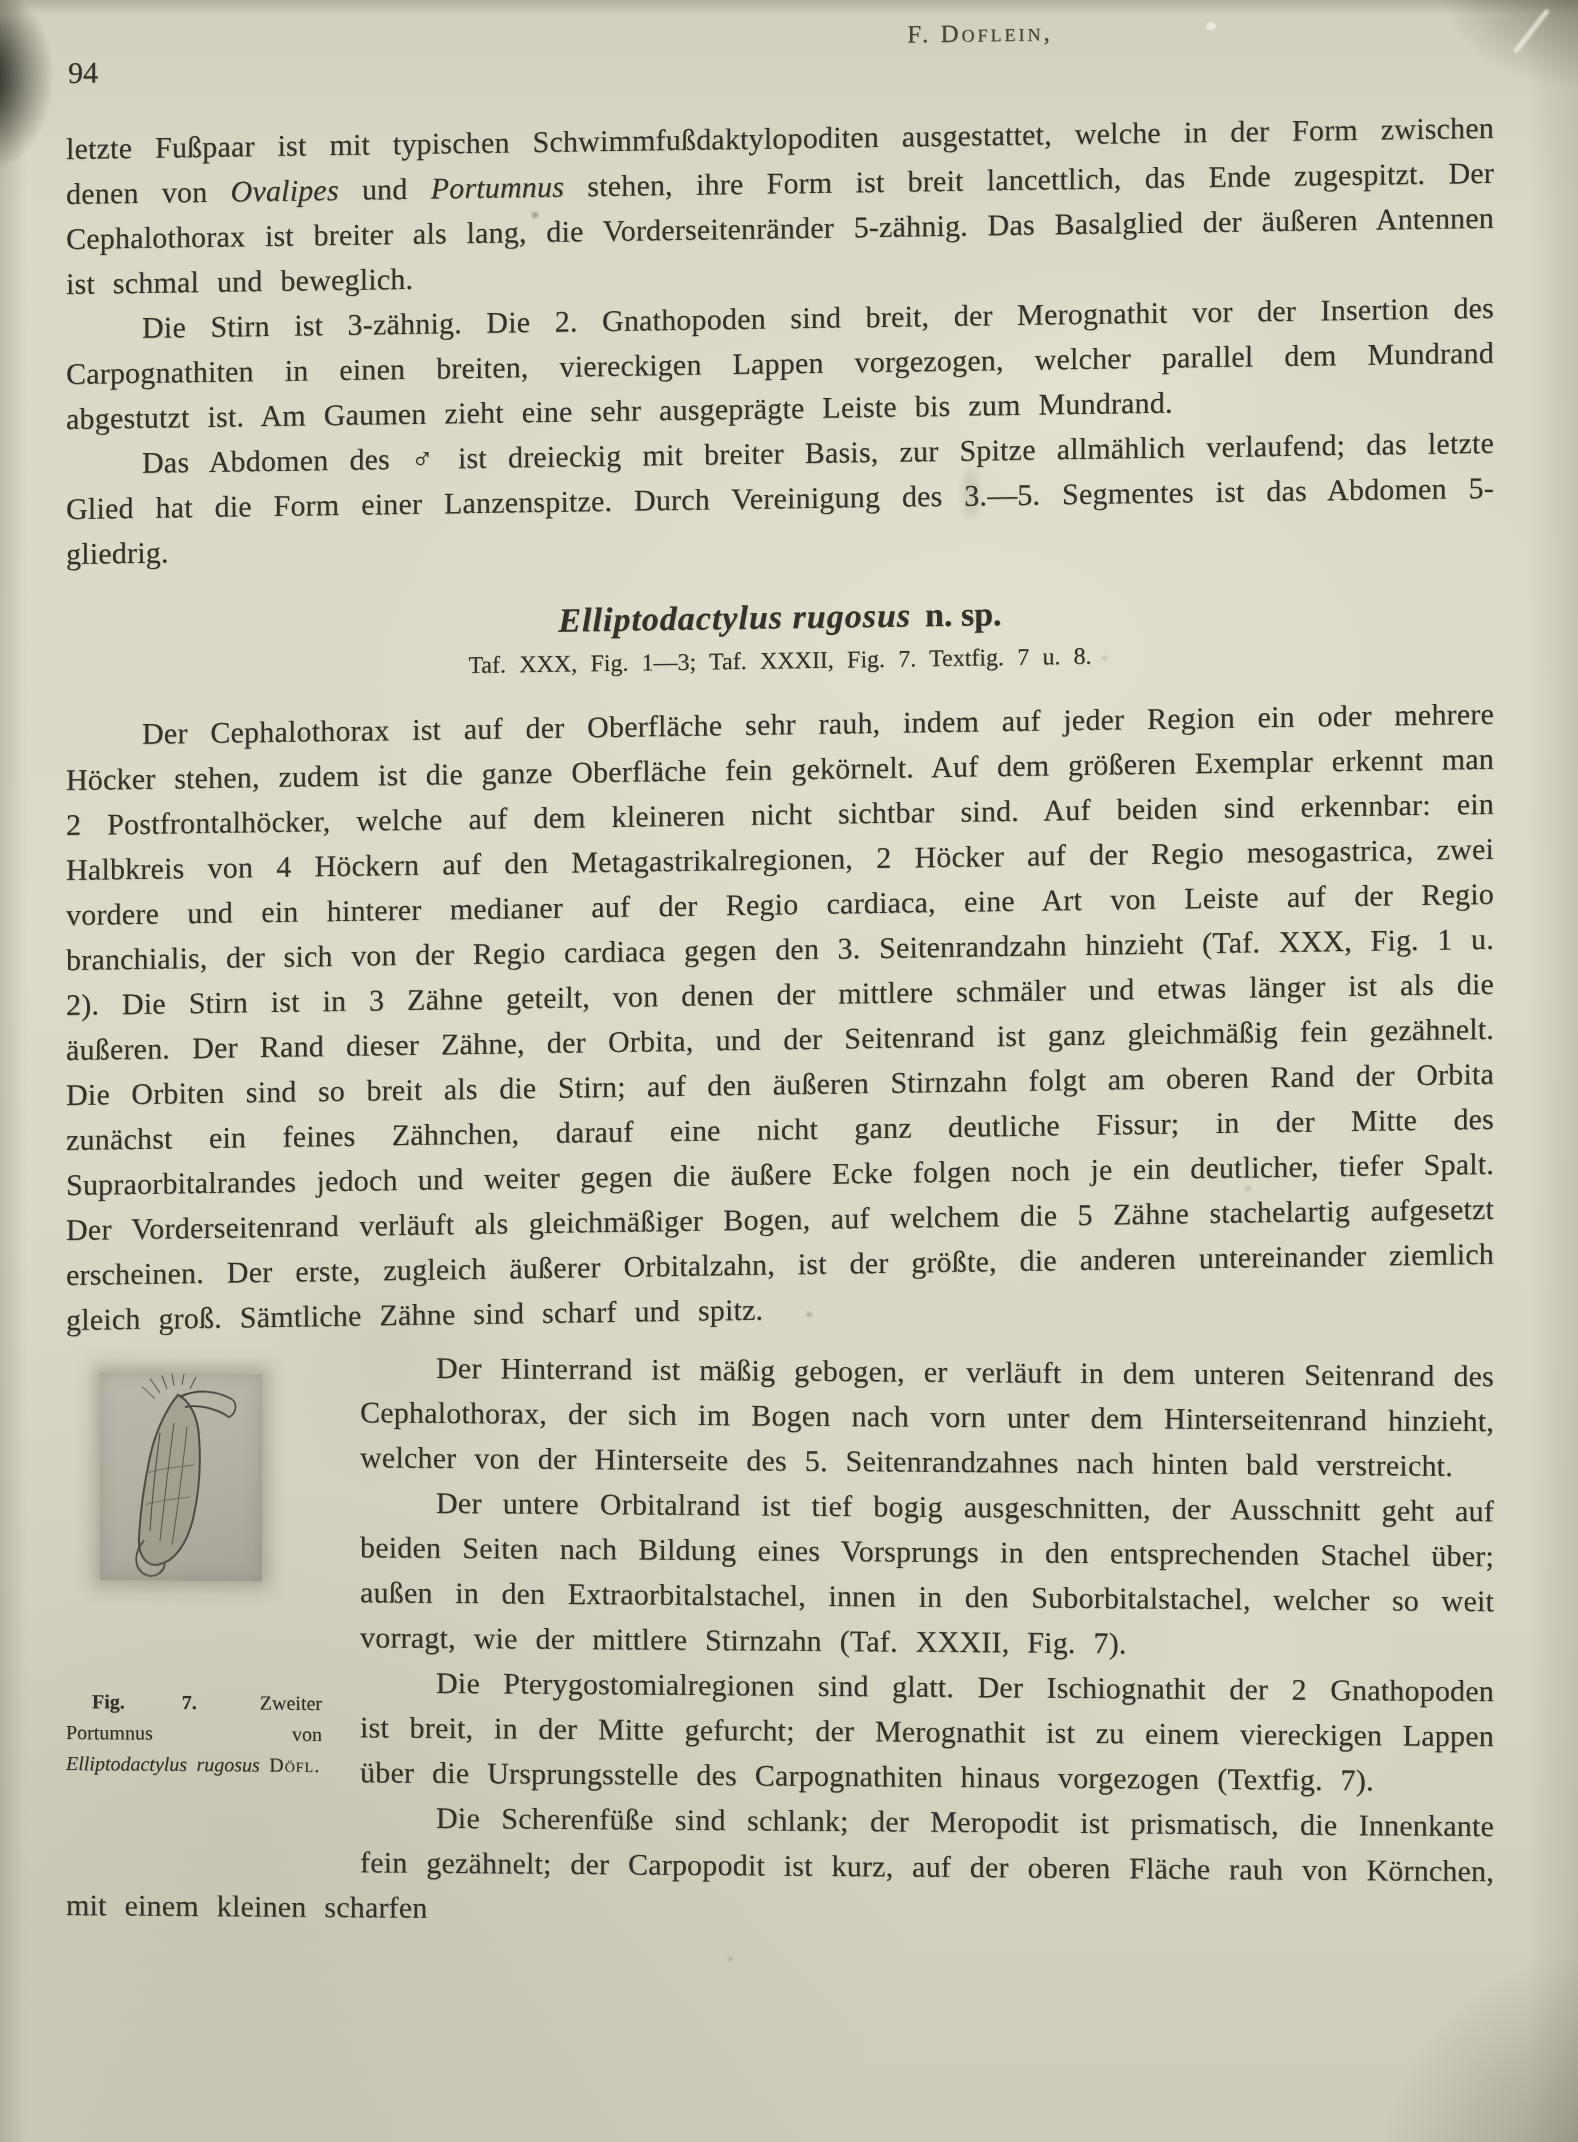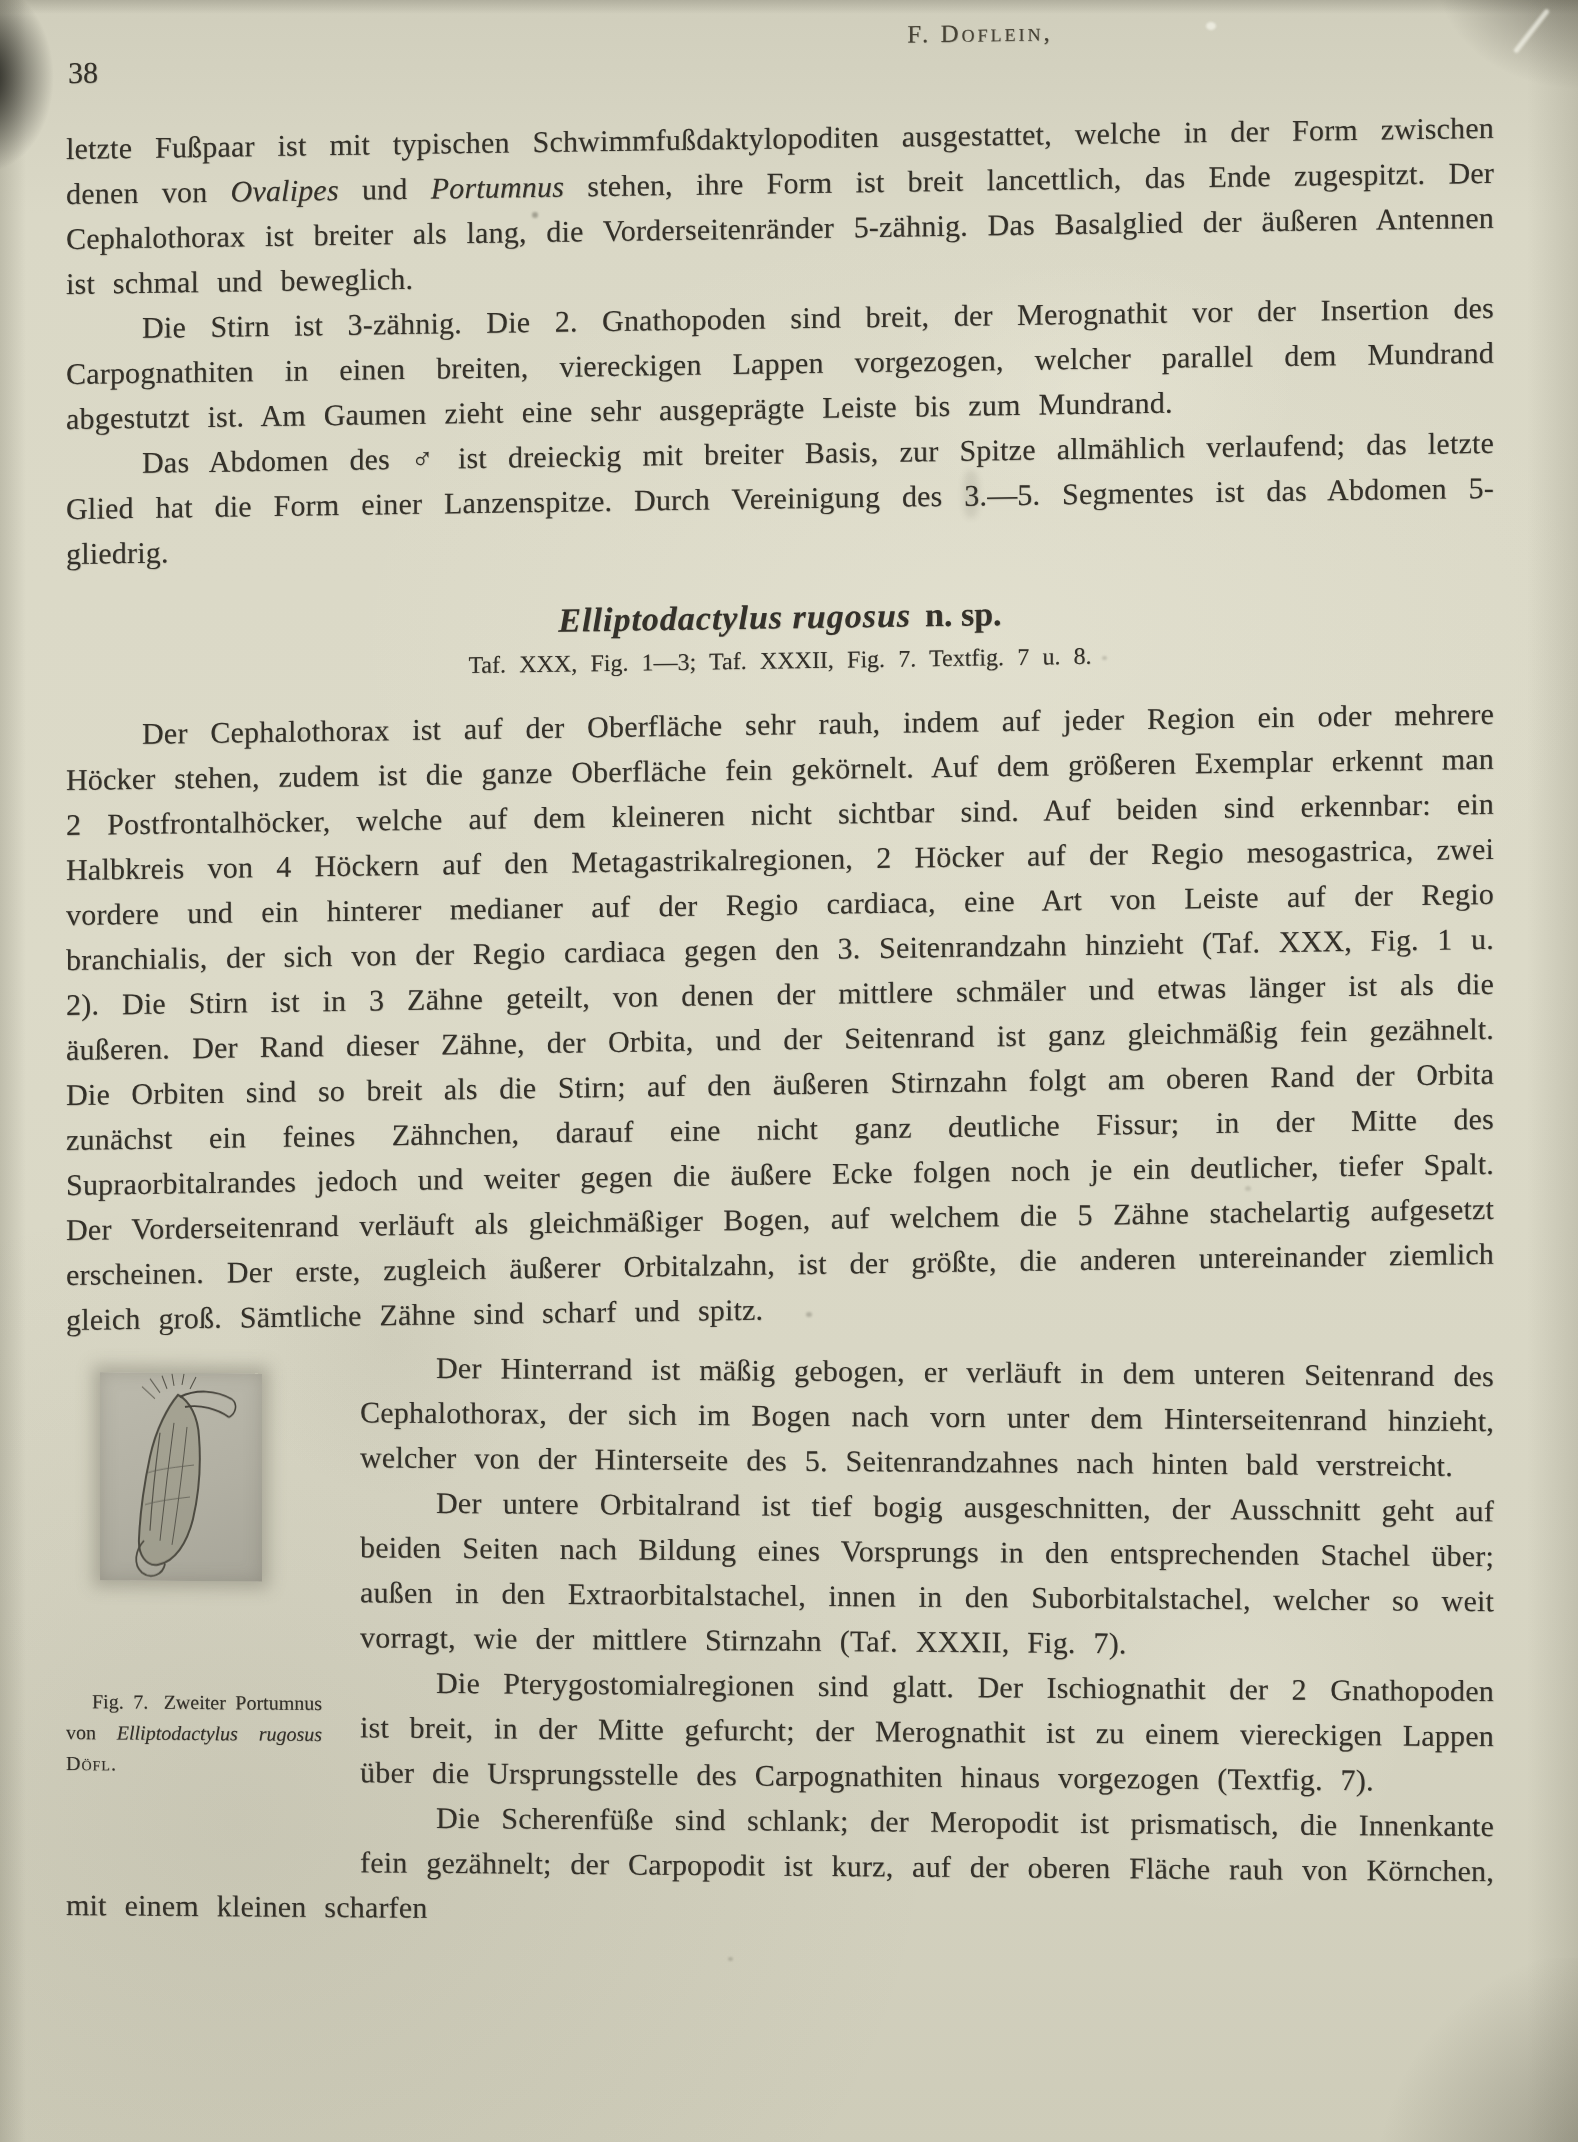--- a/index.html
+++ b/index.html
@@ -91,21 +91,21 @@
     position:absolute;left:34px;top:16px;width:162px;height:208px;
     background:linear-gradient(160deg,#bcbaad 0%,#b2b0a3 55%,#a7a599 100%);
     box-shadow:0 0 16px 7px rgba(125,123,108,.45), inset 0 0 18px rgba(90,88,75,.25);
   }
   .figure-image svg{display:block;width:100%;height:100%;filter:blur(.4px);}
   .figure-caption{
     position:absolute;left:0;top:330px;width:256px;
     font-size:20px;line-height:31px;text-align:justify;text-indent:26px;
     word-spacing:.22em;color:#33302a;text-shadow:.3px .3px .7px rgba(58,53,42,.45);
   }
-  .figure-caption .cap-label{margin-right:6px;}
+  .figure-caption .cap-label{margin-right:6px;font-weight:bold;}
 </style>
 </head>
 <body>
 
 <div class="page">
 
   <div class="artifact corner-tl"></div>
   <div class="artifact corner-tr"></div>
   <div class="artifact scratch-tr"></div>
   <div class="artifact white-fleck"></div>
@@ -122,21 +122,21 @@
   <div class="speck s4"></div>
   <div class="speck s5"></div>
   <div class="speck s6"></div>
   <div class="speck s7"></div>
   <div class="speck s8"></div>
 
   <div class="text-col">
 
     <div class="upper">
       <div class="running-header">F. Doflein,</div>
-      <div class="page-number">38</div>
+      <div class="page-number">94</div>
 
       <p class="body-par no-indent first-par"><span>letzte Fußpaar ist mit typischen Schwimmfußdaktylopoditen ausgestattet, welche in der Form zwischen denen von </span><span class="it">Ovalipes</span><span> und </span><span class="it">Portumnus</span><span> stehen, ihre Form ist breit lancettlich, das Ende zugespitzt.  Der Cephalothorax ist breiter als lang, die Vorderseitenränder 5-zähnig.  Das Basalglied der äußeren Antennen ist schmal und beweglich.</span></p>
 
       <p class="body-par">Die Stirn ist 3-zähnig.  Die 2. Gnathopoden sind breit, der Merognathit vor der Insertion des Carpognathiten in einen breiten, viereckigen Lappen vorgezogen, welcher parallel dem Mundrand abgestutzt ist.  Am Gaumen zieht eine sehr ausgeprägte Leiste bis zum Mundrand.</p>
 
       <p class="body-par">Das Abdomen des ♂ ist dreieckig mit breiter Basis, zur Spitze allmählich verlaufend; das letzte Glied hat die Form einer Lanzenspitze.  Durch Vereinigung des 3.—5. Segmentes ist das Abdomen 5-gliedrig.</p>
 
       <h2 class="species-heading"><span class="sp-name">Elliptodactylus rugosus</span><span class="sp-rank">n. sp.</span></h2>
 
       <div class="refs">Taf. XXX, Fig. 1—3; Taf. XXXII, Fig. 7.   Textfig. 7 u. 8.</div>

